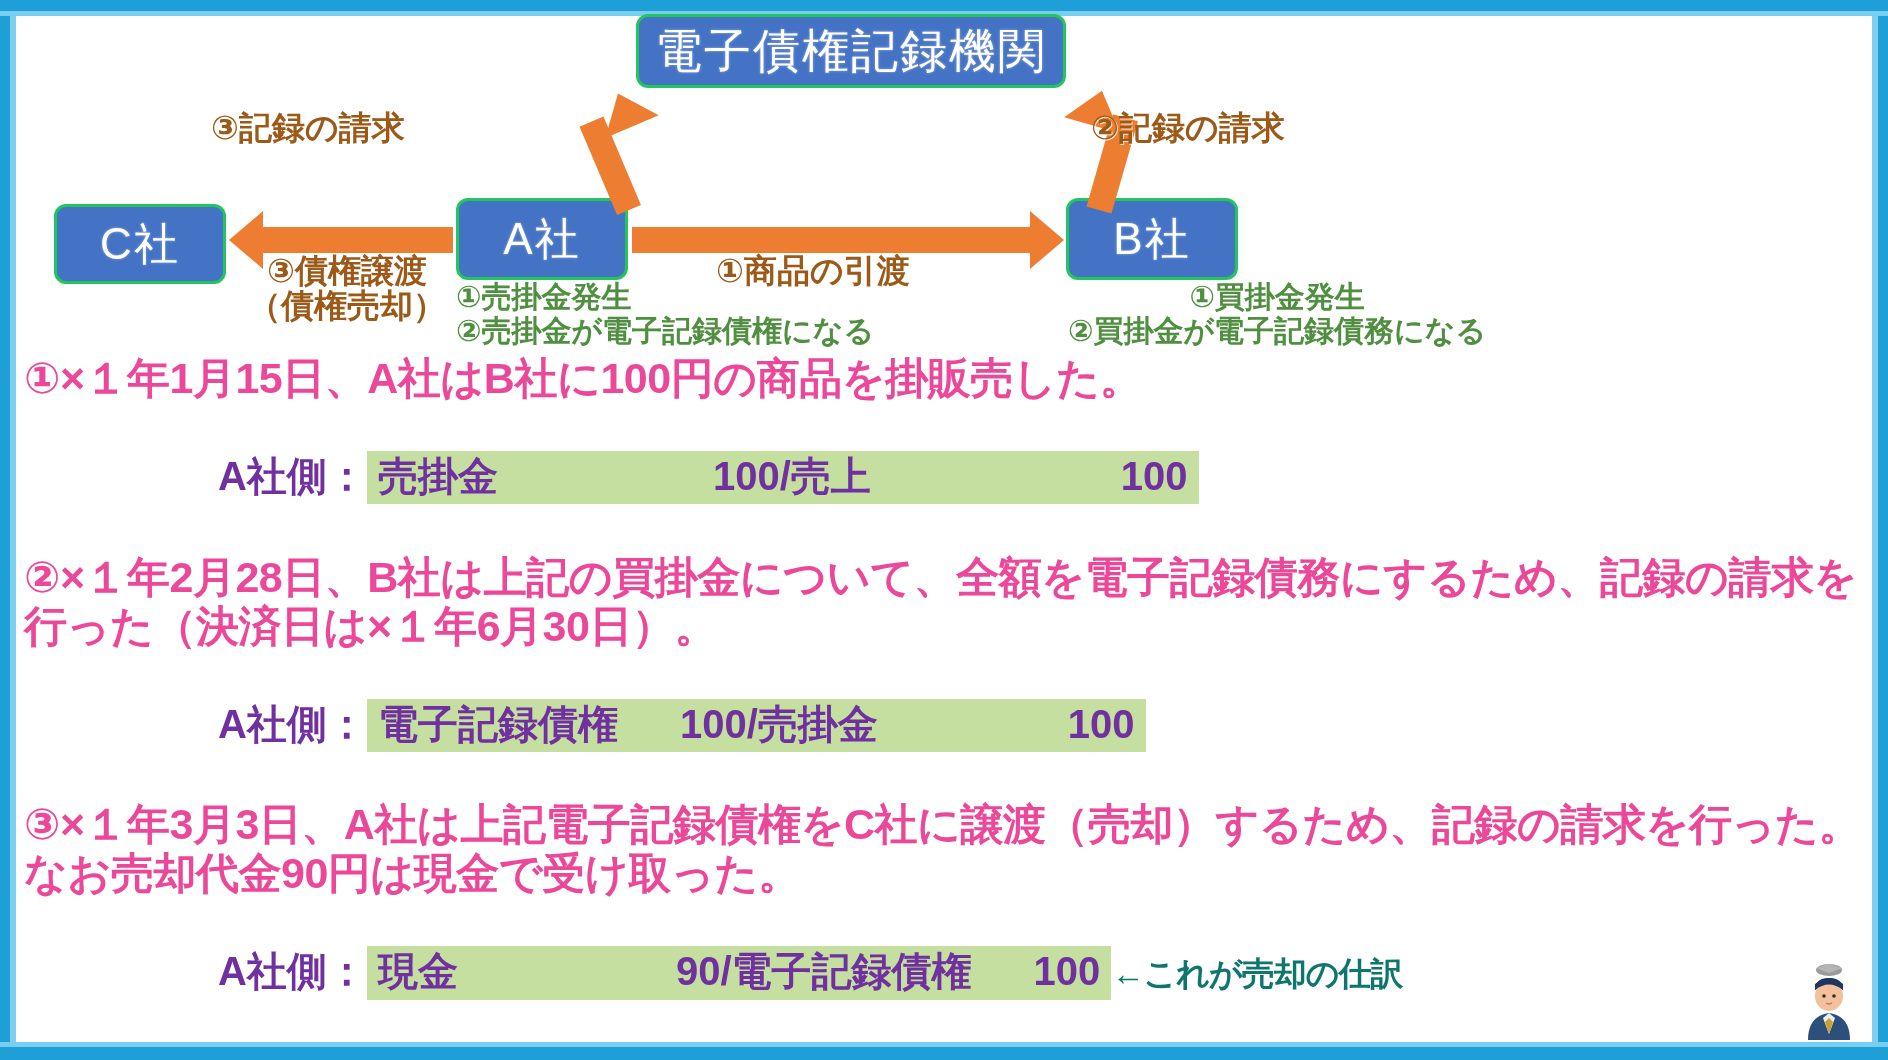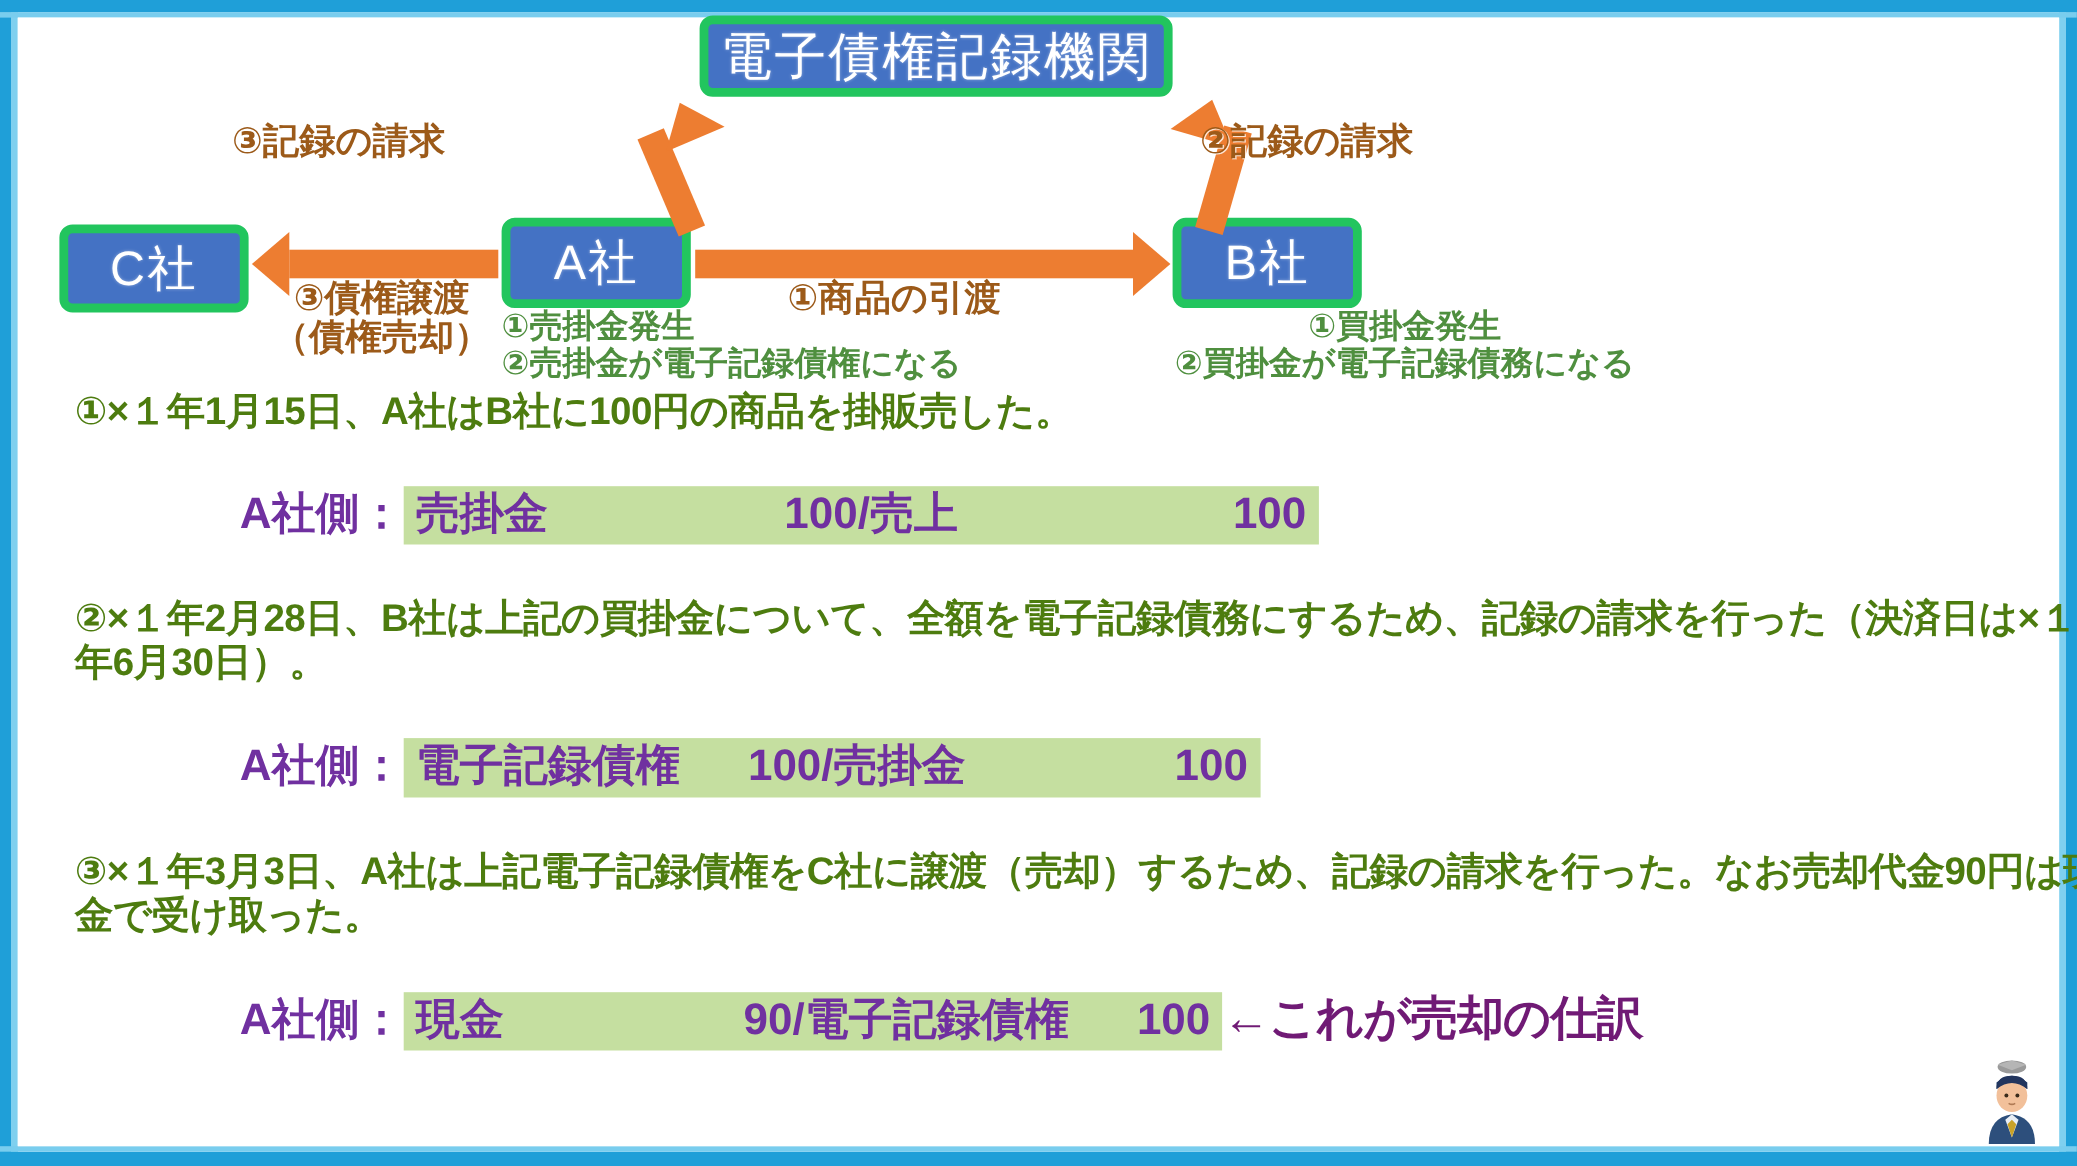--- a/index.html
+++ b/index.html
@@ -39,21 +39,21 @@
   #canvas {
     position: absolute; left: 16px; top: 16px;
     width: 1856px; height: 1026px;
     background: #ffffff;
   }
 
   
   .box {
     position: absolute;
     background: #4472c4;
-    border: 8px solid #22c55e;
+    border: 3px solid #22c55e;
     border-radius: 12px;
     color: #ffffff;
     display: flex; align-items: center; justify-content: center;
     font-size: 44px;
     letter-spacing: 2px;
     text-shadow: 0 0 3px rgba(255,255,255,.45);
   }
   #box-org  { left: 620px; top: -2px;  width: 430px; height: 74px; font-size: 47px; }
   #box-c    { left: 38px;  top: 188px; width: 172px; height: 80px; }
   #box-a    { left: 440px; top: 182px; width: 172px; height: 82px; }
@@ -105,47 +105,46 @@
     line-height: 1.12;
   }
 
   
   #body-text {
     position: absolute;
     left: 8px; top: 338px;
     width: 1850px;
   }
   .para {
-    color: #4d7c0f;
-    font-size: 35px;
+    color: #ec4899;
+    font-size: 43px;
     line-height: 1.14;
     letter-spacing: -0.5px;
     white-space: pre-wrap;
     font-weight: 600;
-    margin-left: 44px;
   }
   .jline {
     display: block;
     margin: 1px 0 1px 0;
     white-space: pre;
     font-size: 40px;
     line-height: 1.18;
   }
   .jlabel { color: #7030a0; font-weight: 700; }
   .hl {
     background: #c5dfa0;
     color: #7030a0;
     font-weight: 700;
     display: inline-block;
     padding: 2px 0 4px 0;
   }
   .note-blue {
-    color: #701a75;
-    font-weight: 700;
-    font-size: 43px;
+    color: #0f766e;
+    font-weight: 700;
+    font-size: 33px;
     letter-spacing: -1px;
     text-shadow:
       -2px -2px 0 #fff, 2px -2px 0 #fff,
       -2px  2px 0 #fff, 2px  2px 0 #fff,
       -3px  0   0 #fff, 3px  0   0 #fff,
        0   -3px 0 #fff, 0    3px 0 #fff;
   }
   
   #avatar {
     position: absolute; right: 12px; bottom: 2px;

